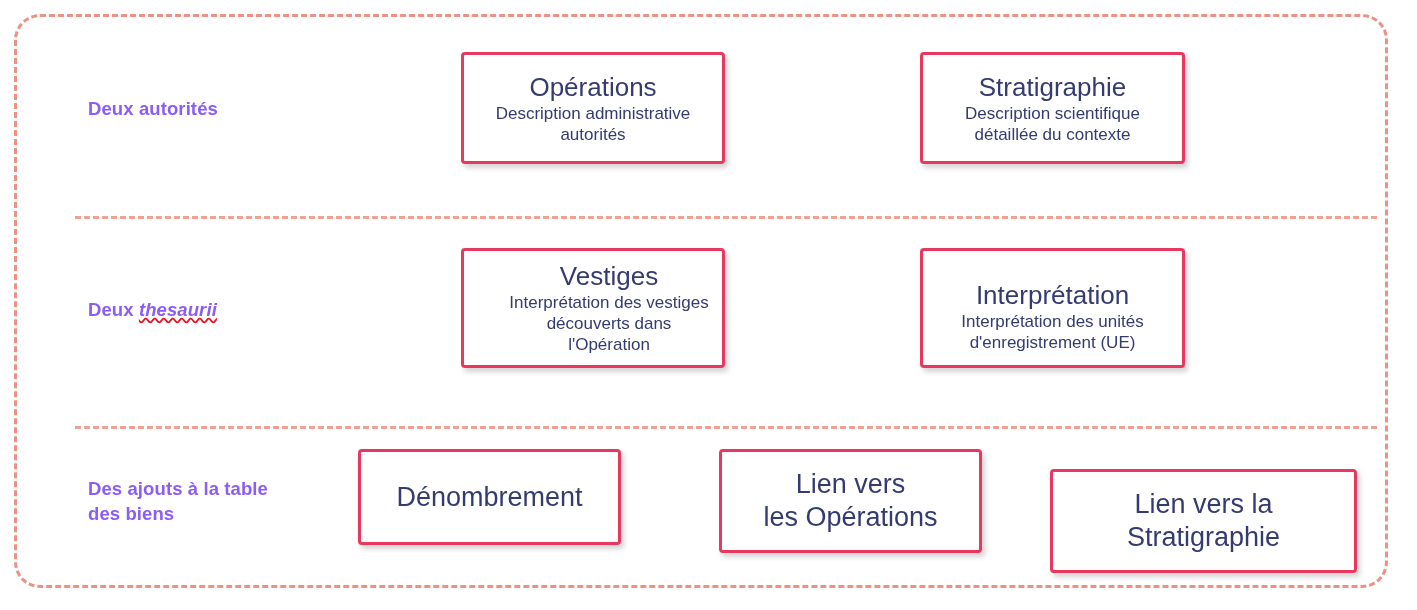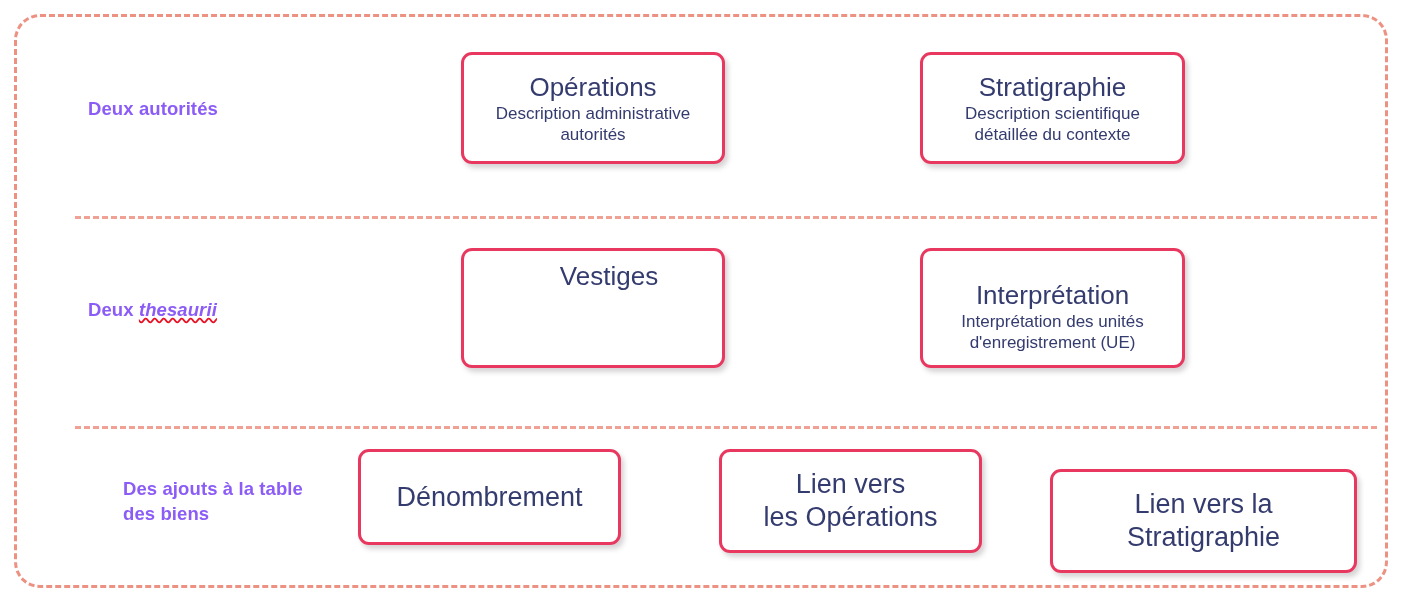--- a/index.html
+++ b/index.html
@@ -49,37 +49,37 @@
   .row-label {
     position: absolute;
     color: #8b5cf6;
     font-weight: bold;
     font-size: 18.5px;
     line-height: 25px;
     letter-spacing: 0.1px;
   }
   .row-label.l1 { left: 88px; top: 96px; }
   .row-label.l2 { left: 88px; top: 297px; }
-  .row-label.l3 { left: 88px; top: 476px; width: 200px; margin-left: 35px; }
+  .row-label.l3 { left: 88px; top: 476px; width: 200px; }
 
   .spell-error {
     font-style: italic;
     font-weight: bold;
     text-decoration: underline wavy #e81123;
     text-decoration-skip-ink: none;
     text-underline-offset: 1px;
   }
 
   
   .card {
     position: absolute;
     box-sizing: border-box;
     background: #ffffff;
     border: 3px solid #e8385f;
-    border-radius: 11px;
+    border-radius: 4px;
     box-shadow: 3px 4px 5px rgba(120, 110, 115, 0.30);
     display: flex;
     flex-direction: column;
     align-items: center;
     justify-content: center;
     text-align: center;
     padding: 4px 10px;
   }
   .card .card-title {
     color: #343b6e;
@@ -139,20 +139,21 @@
     <div class="card-title">Stratigraphie</div>
     <div class="card-desc">Description scientifique détaillée du contexte</div>
   </div>
 
   <div class="row-label l2">
     <span>Deux </span><span class="spell-error">thesaurii</span>
   </div>
 
   <div class="card r2c1">
     <div class="card-title">Vestiges</div>
+    <div class="card-desc">Interprétation des vestiges découverts dans l'Opération</div>
   </div>
 
   <div class="card r2c2">
     <div class="card-title">Interprétation</div>
     <div class="card-desc">Interprétation des unités d'enregistrement (UE)</div>
   </div>
 
   <div class="row-label l3">
     <span>Des ajouts à la table des biens</span>
   </div>

